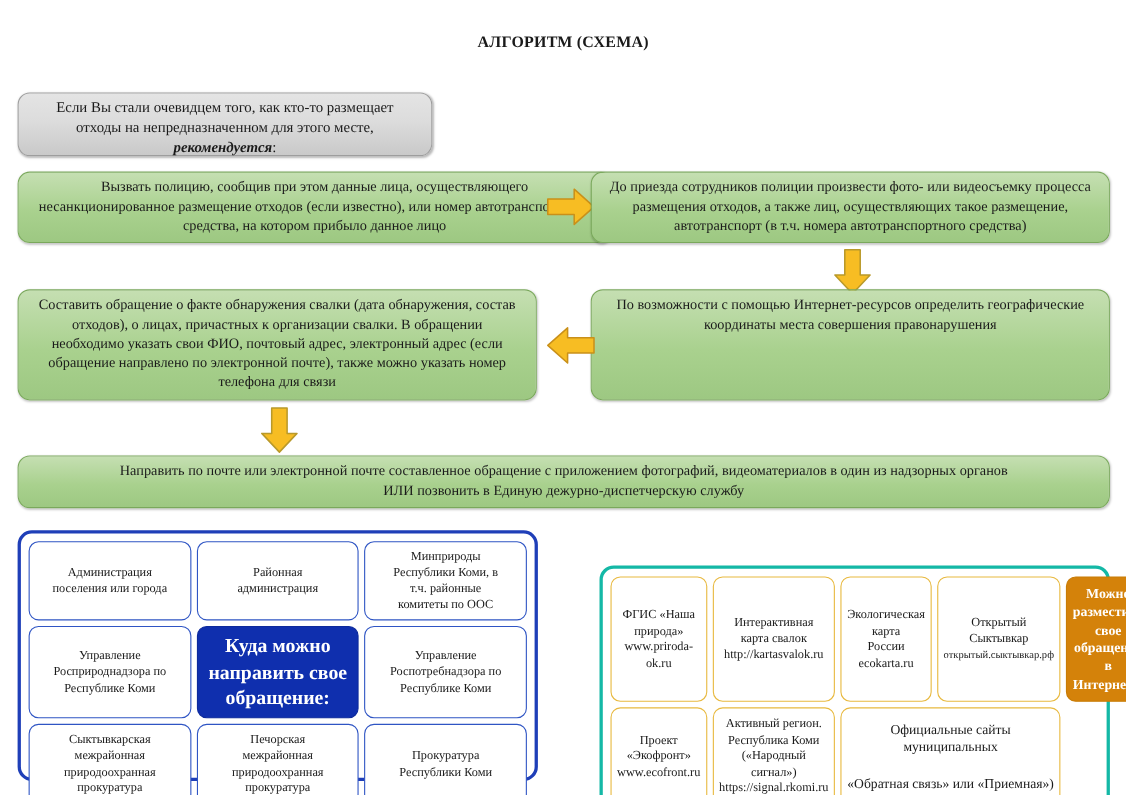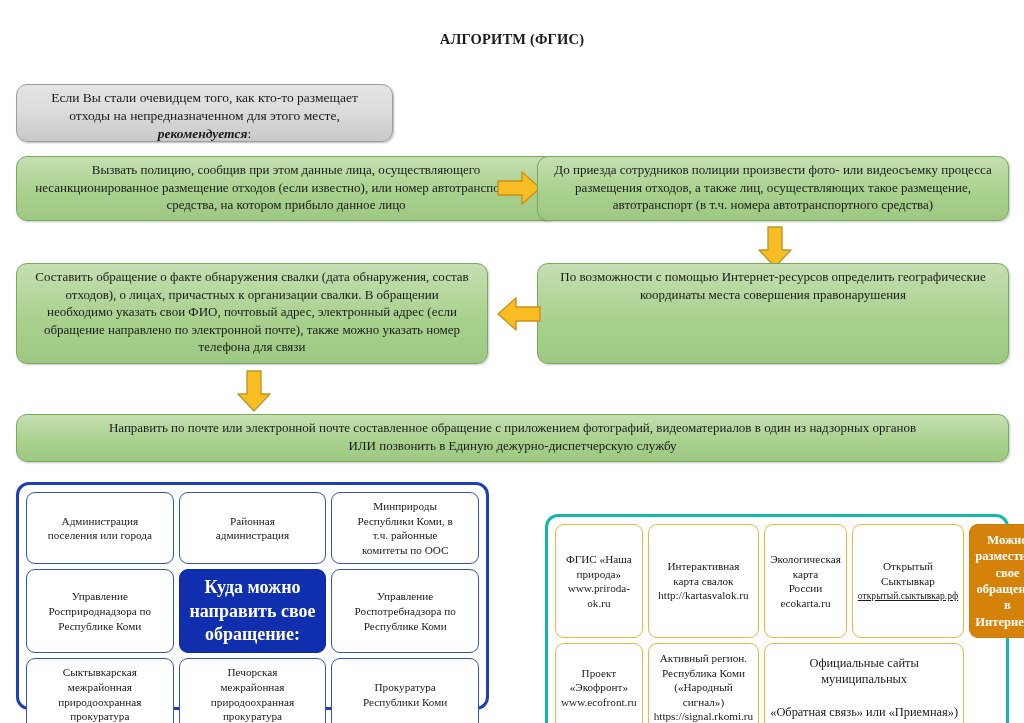--- a/index.html
+++ b/index.html
@@ -134,30 +134,30 @@
     background: #ffffff;
     color: #1a1a1a;
   }
   .cell-orange-fill {
     border: 1.4px solid #c87c07;
     background: #d4820a;
     color: #ffffff;
     font-weight: bold;
     font-size: 12.6px;
   }
-  .small-url { font-size: 9.6px; text-decoration: underline; }
+  .small-url { font-size: 9.6px; }
   .wide-cell { grid-column: span 2; font-size: 12.4px; }
 </style>
 </head>
 <body>
 
 <div class="page">
 
   <div class="title-block">
-    <div class="title-main">АЛГОРИТМ (ФГИС)</div>
+    <div class="title-main">АЛГОРИТМ (СХЕМА)</div>
   </div>
 
   <div class="node node-gray" style="left:16px; top:84px; width:377px; height:58px;">
     <div class="node-text">
       <span>Если Вы стали очевидцем того, как кто-то размещает</span><br>
       <span>отходы на непредназначенном для этого месте,</span><br>
       <i>рекомендуется</i><span>:</span>
     </div>
   </div>
 

